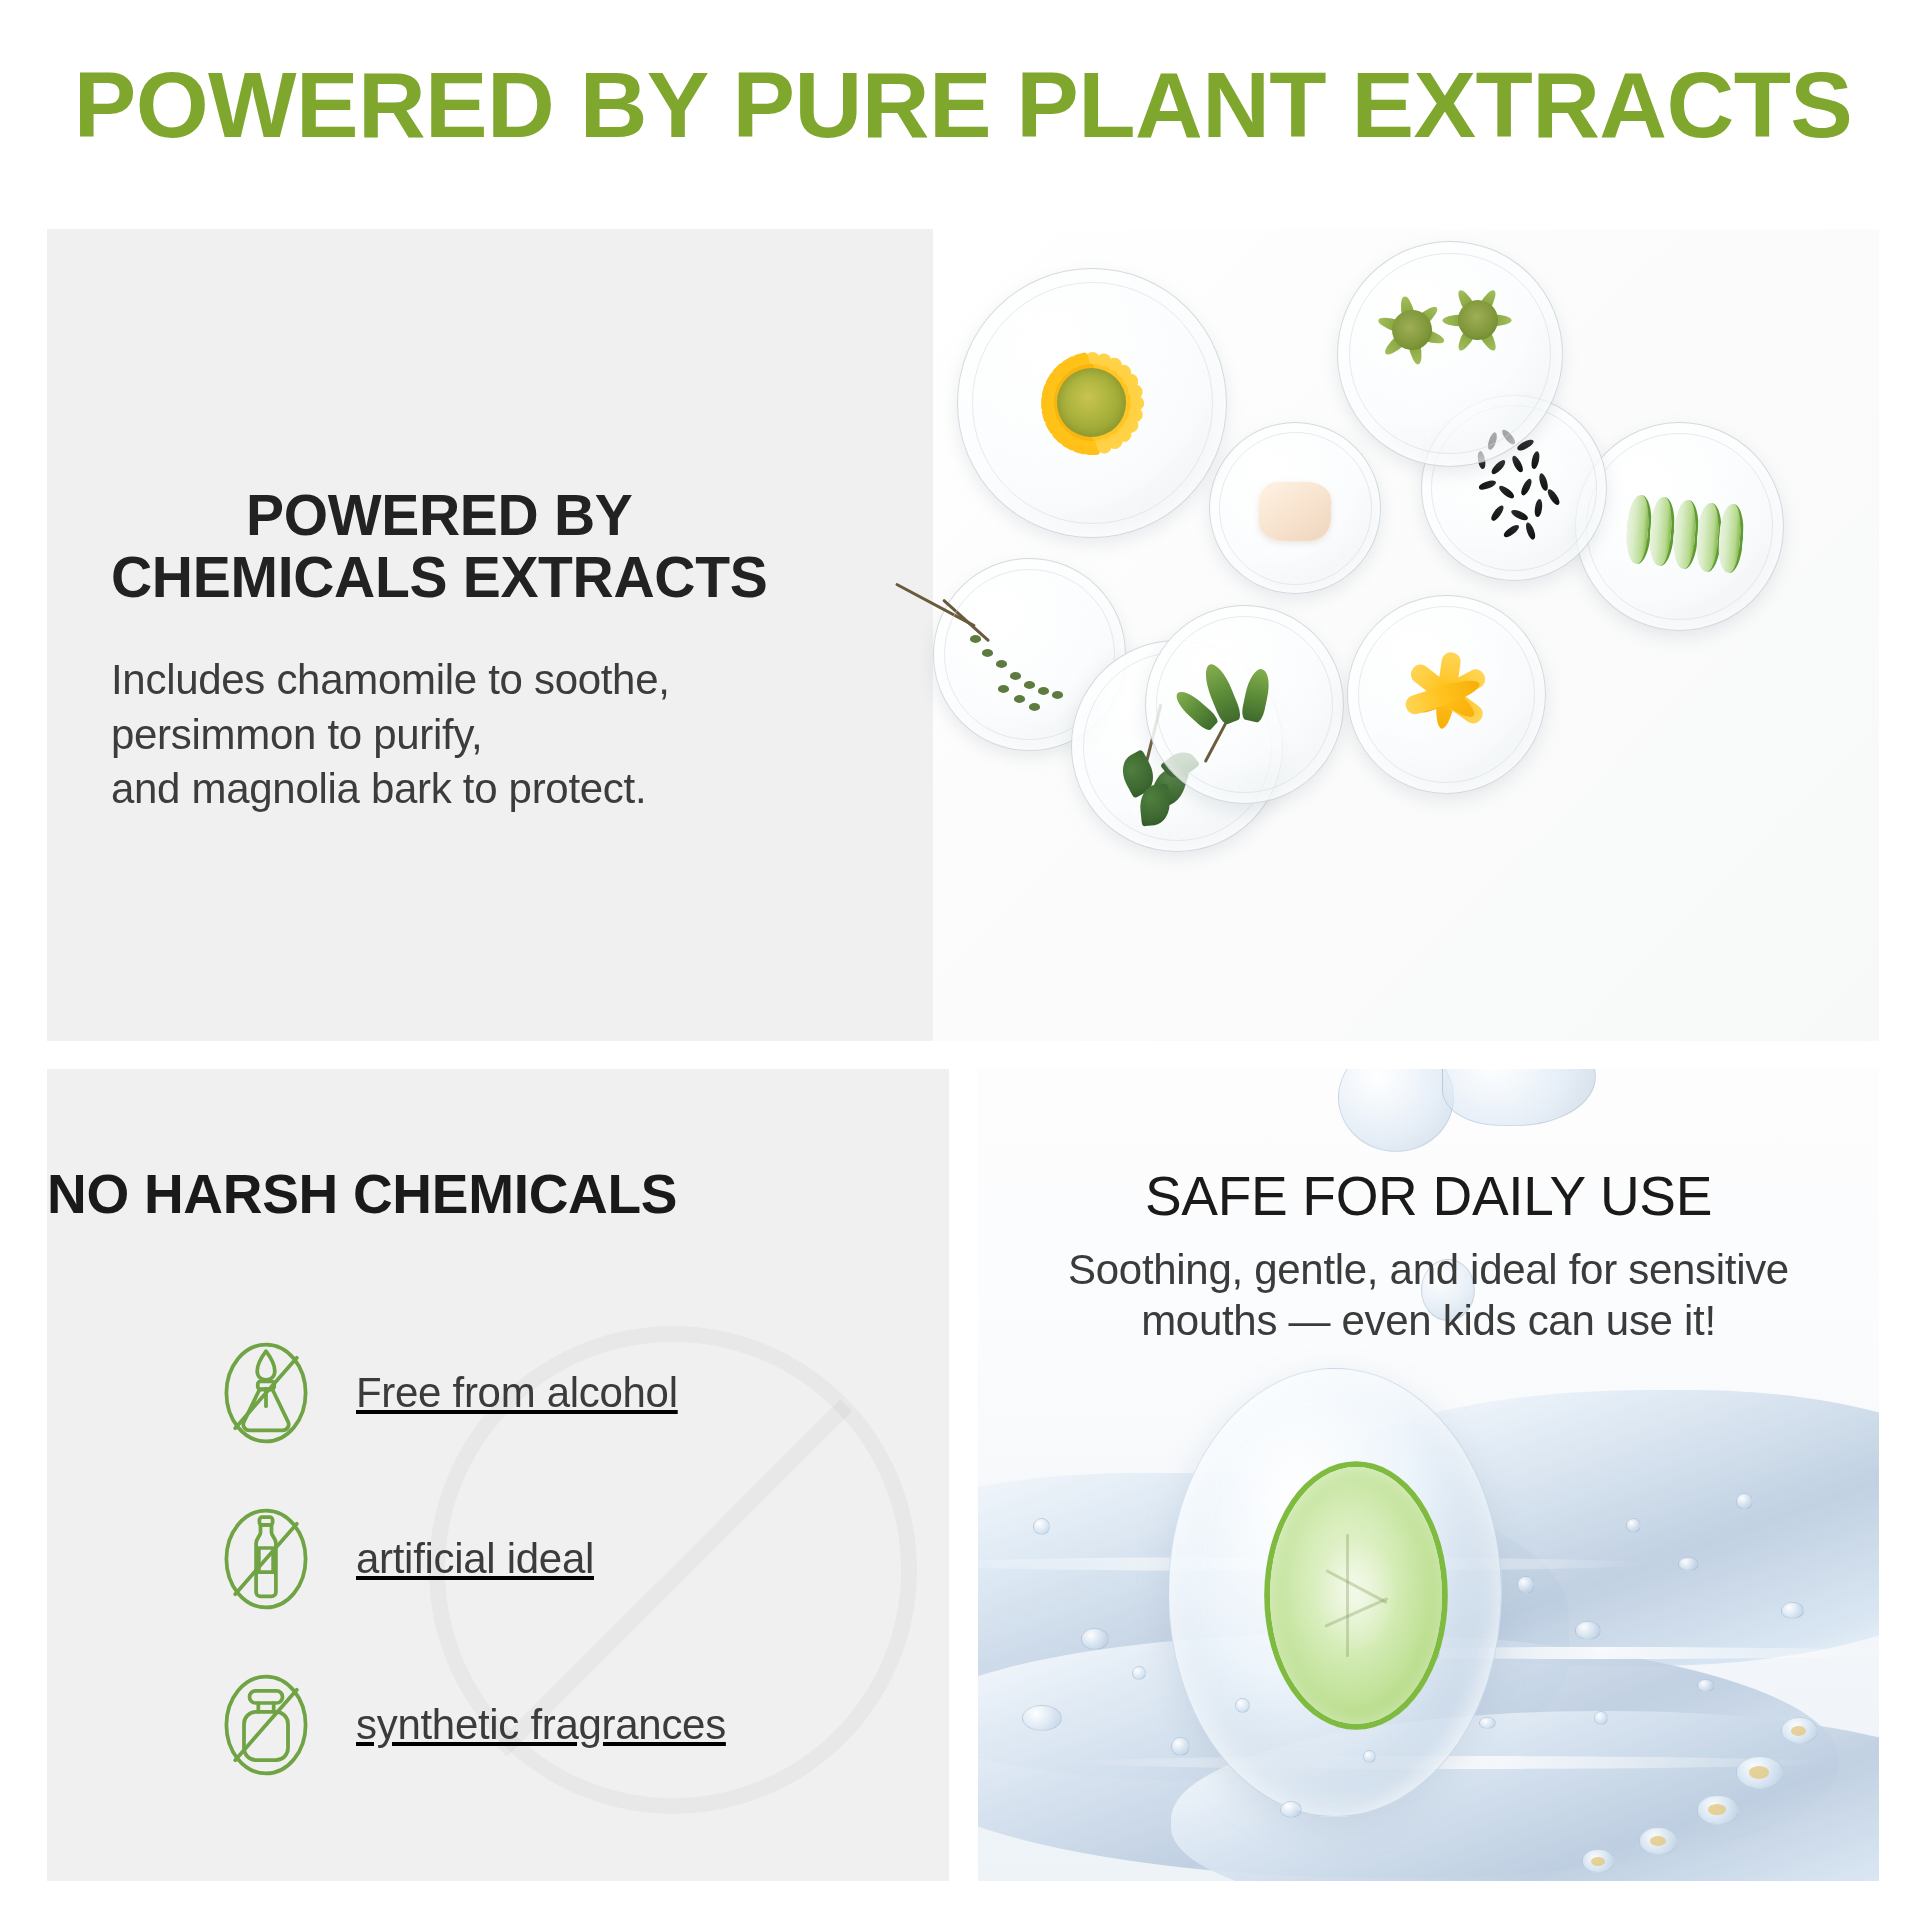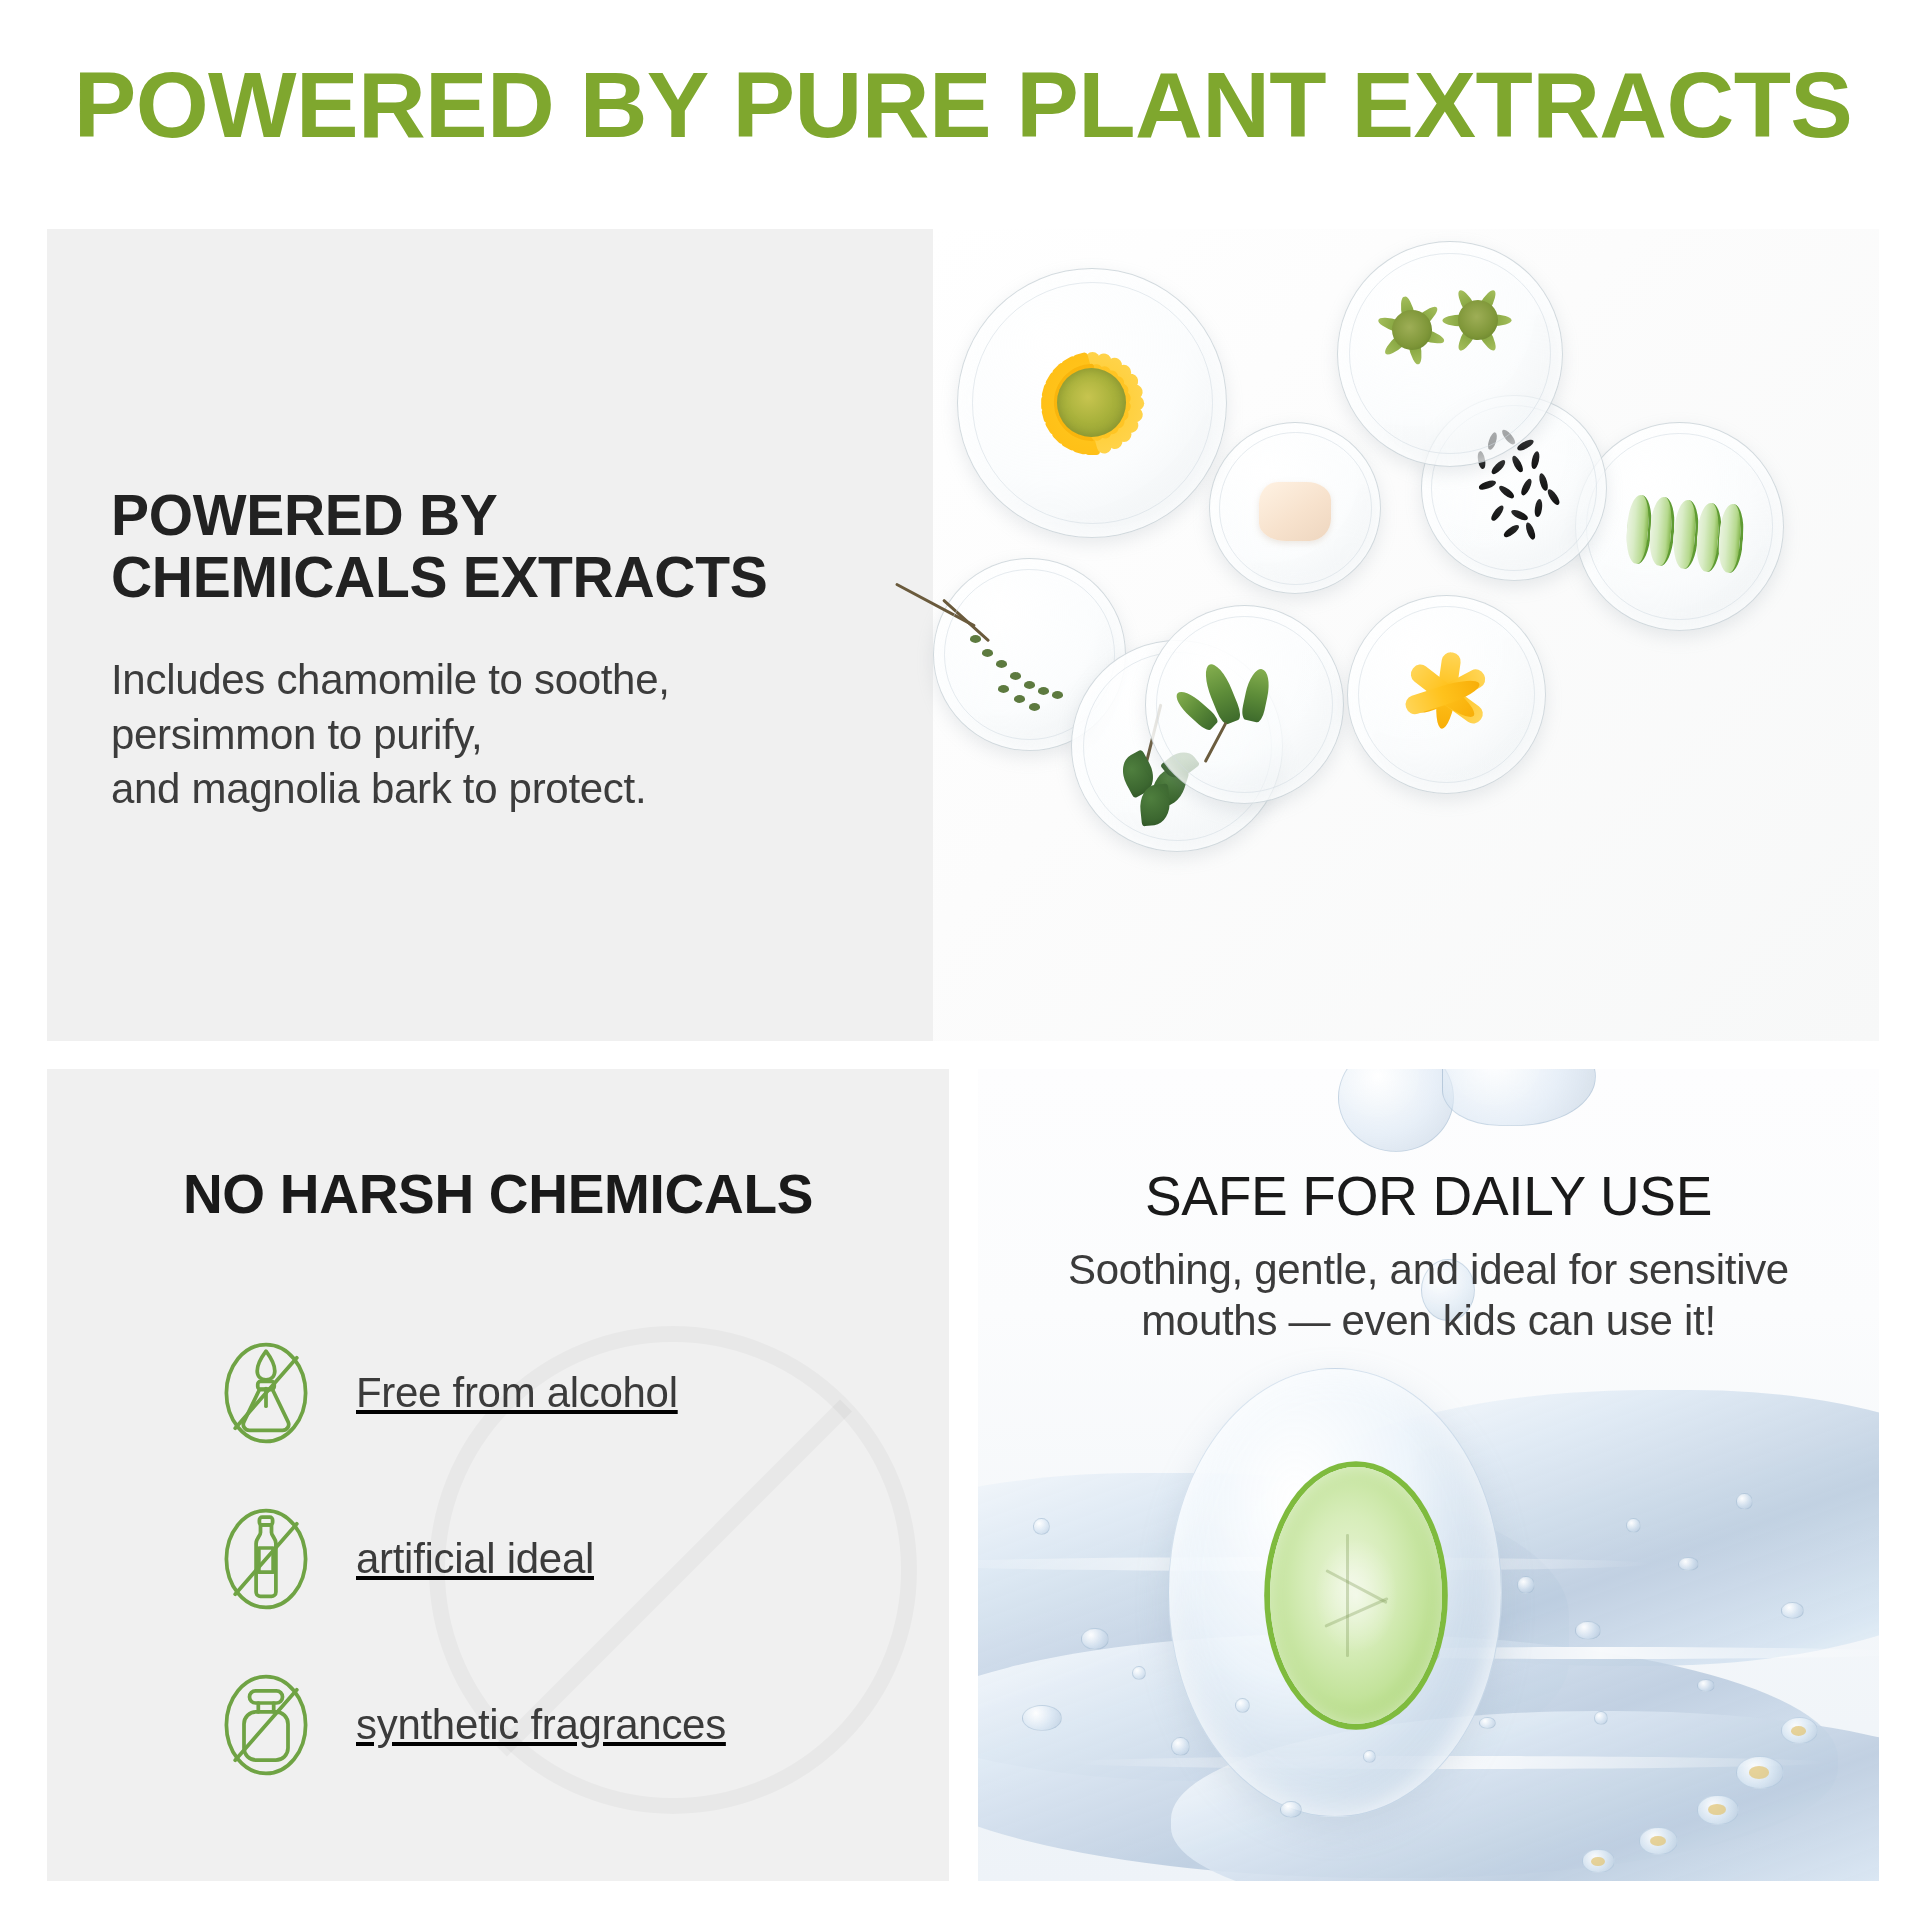--- a/index.html
+++ b/index.html
@@ -68,20 +68,21 @@
   .tp-heading {
     position: absolute;
     left: 64px;
     top: 256px;
     font-weight: 700;
     font-size: 57px;
     line-height: 1.08;
     color: #222222;
     letter-spacing: -0.3px;
     transform: scaleX(1.0);
+    text-align: center;
   }
   .tp-heading .ln { display: block; }
 
   .tp-body {
     position: absolute;
     left: 64px;
     top: 424px;
     font-weight: 400;
     font-size: 42px;
     line-height: 1.30;
@@ -246,21 +247,20 @@
     background: linear-gradient(to top,#F8AE08 0%,#FFC21C 50%,#FFD557 100%);
     border-radius: 9px 9px 50% 50%;
     transform-origin: 50% 50%;
   }
 
   
   .bl-heading {
     position: absolute;
     left: 0; right: 0;
     top: 93px;
-    text-align: center;
     font-weight: 700;
     font-size: 55px;
     color: #1a1a1a;
     letter-spacing: -0.3px;
   }
 
   
   #bl-watermark {
     position:absolute;
     left: 382px; top: 257px;

